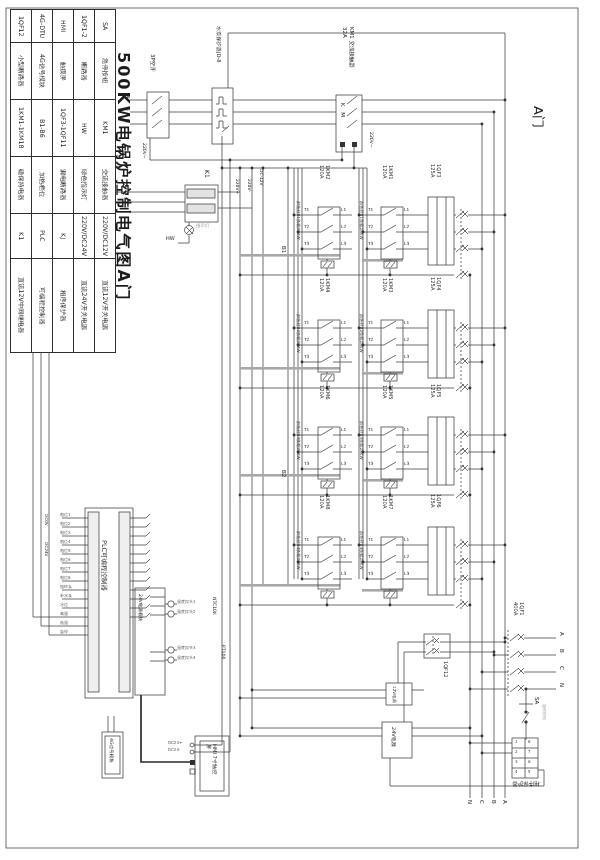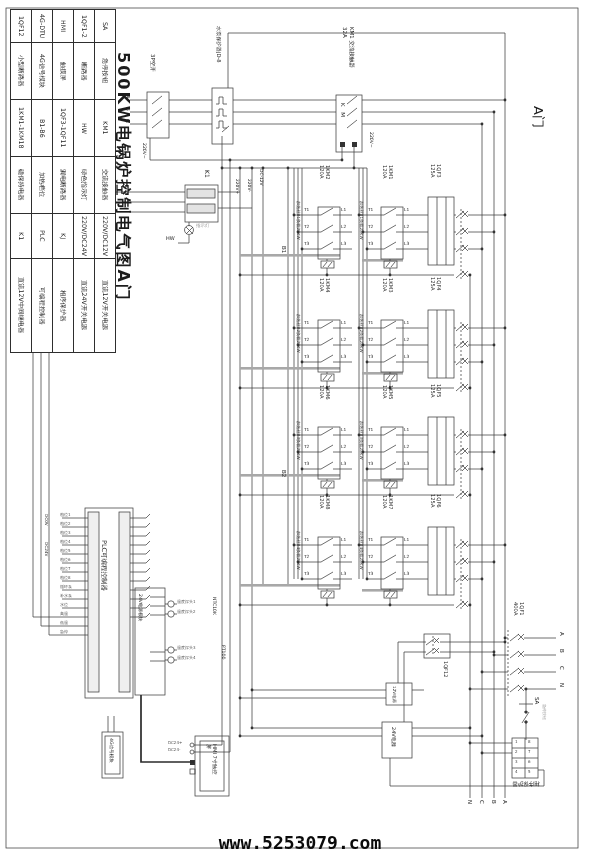--- a/index.html
+++ b/index.html
@@ -330,21 +330,20 @@
   <span class="lbl v" style="left:108px;top:738px;height:36px;font-size:4.6px">4G信号模块</span>
   <span class="lbl v wrap" style="left:205px;top:744px;height:32px;font-size:5.2px">HMI 7寸触控屏</span>
   <span class="lbl v" style="left:392px;top:686px;height:18px;font-size:4.2px">12V电源</span>
   <span class="lbl v" style="left:391px;top:727px;height:27px;font-size:5px">24V电源</span>
   <span class="lbl v" style="left:443px;top:661px;height:26px;font-size:5px">1QF12</span>
   <span class="lbl v wrap" style="left:512px;top:602px;height:20px;font-size:5.2px">1QF1 400A</span>
   <span class="lbl v" style="left:533px;top:697px;height:13px;font-size:5.5px">SA</span>
   <span class="lbl v" style="left:542px;top:704px;height:24px;font-size:4px;color:#999">急停按钮</span>
   <span class="lbl r180" style="left:504px;top:780px;width:44px;text-align:center;font-size:5.5px">相序保护器</span>
 
-  <div class="wm">www.5253079.com</div>
 
   <div id="gen">
       <span class="lbl v" style="left: 296px; top: 201px; height: 58px; font-size: 4.2px; color: rgb(51, 51, 51);">加热丝B1负载28KW</span>
       <span class="lbl v" style="left: 359px; top: 201px; height: 58px; font-size: 4.2px; color: rgb(51, 51, 51);">加热丝B1负载28KW</span>
       <span class="lbl v wrap" style="left: 318px; top: 165px; height: 20px; font-size: 5.2px;">1KM2 120A</span>
       <span class="lbl v wrap" style="left: 381px; top: 165px; height: 20px; font-size: 5.2px;">1KM1 120A</span>
       <span class="lbl v wrap" style="left: 429px; top: 164px; height: 20px; font-size: 5.2px;">1QF3 125A</span>
       <span class="lbl" style="left: 304px; top: 208px; font-size: 4.3px;">T1</span>
       <span class="lbl" style="left: 341px; top: 208px; font-size: 4.3px;">L1</span>
       <span class="lbl" style="left: 368px; top: 208px; font-size: 4.3px;">T1</span>

